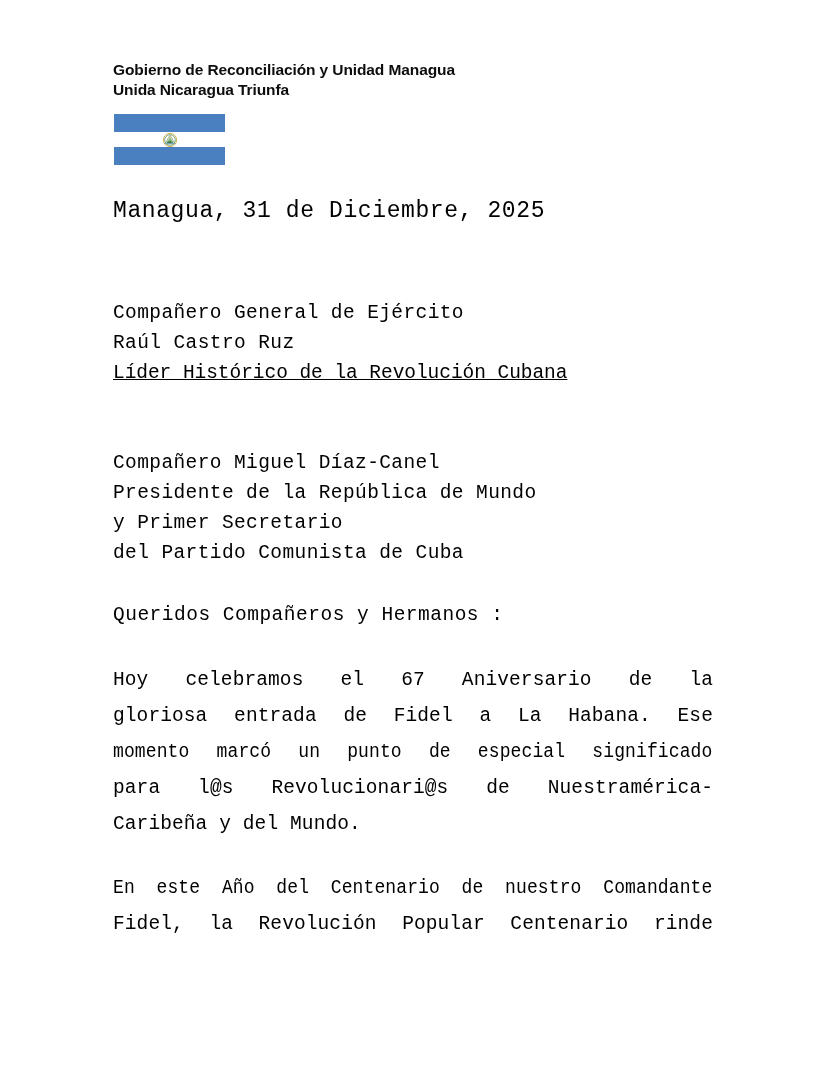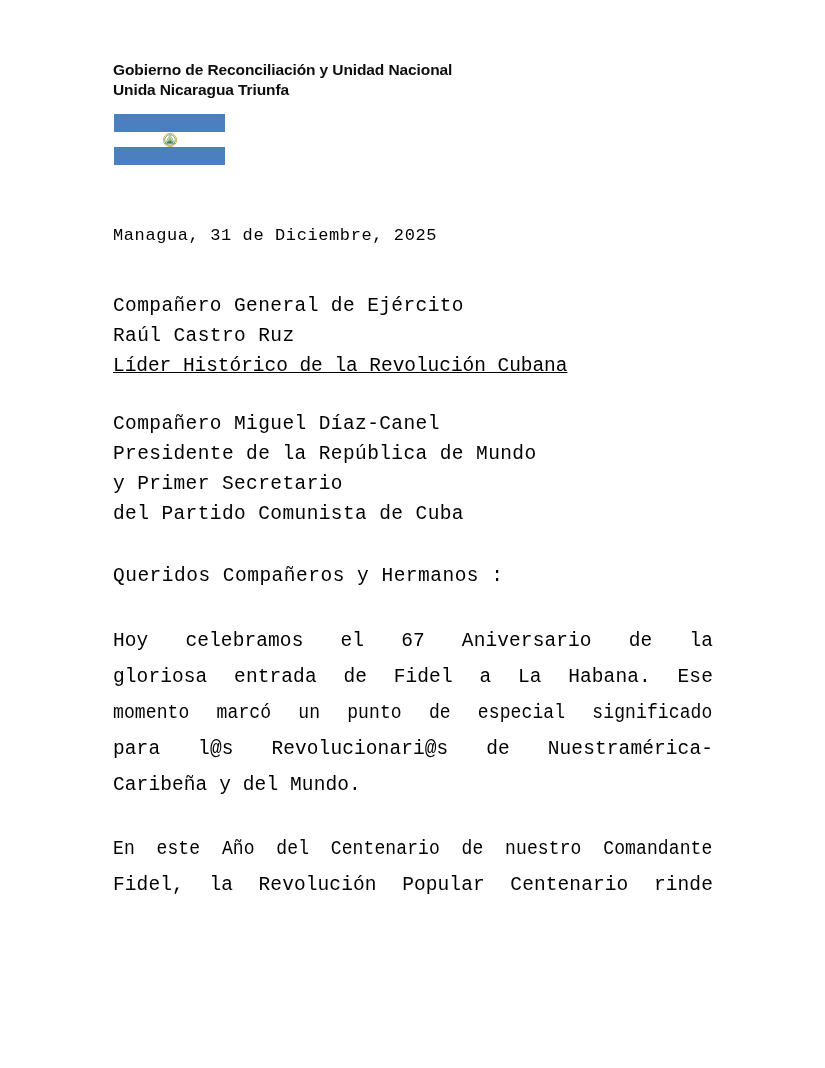--- a/index.html
+++ b/index.html
@@ -72,32 +72,32 @@
   .letter {
     position: absolute;
     left: 113px;
     top: 196px;
     width: 600px;
     font-family: "Liberation Mono", "DejaVu Sans Mono", monospace;
     color: #000000;
   }
 
   .date-line {
-    font-size: 17px;
+    font-size: 23px;
     line-height: 30px;
     letter-spacing: 0.6px;
     white-space: nowrap;
-    margin-top: 25px;
   }
 
   .addr-block {
     font-size: 19.5px;
     line-height: 30px;
     letter-spacing: 0.4px;
     white-space: nowrap;
+    margin-top: 32px;
   }
   .addr-block .addr-line.tight {
     letter-spacing: -0.05px;
     text-decoration: underline;
   }
 
   .salutation {
     font-size: 19.5px;
     line-height: 30px;
     letter-spacing: 0.5px;
@@ -130,21 +130,21 @@
   .gap-md { height: 28px; }
   .gap-lg { height: 32px; }
   .gap-xl { height: 40px; }
 </style>
 </head>
 <body>
 
 <div class="page">
 
   <div class="letterhead">
-    <div class="letterhead-line">Gobierno de Reconciliación y Unidad Nacional</div>
+    <div class="letterhead-line">Gobierno de Reconciliación y Unidad Managua</div>
     <div class="letterhead-line">Unida Nicaragua Triunfa</div>
   </div>
 
   <div class="flag">
     <div class="flag-stripe-blue"></div>
     <div class="flag-stripe-white">
       <svg class="flag-emblem" viewBox="0 0 34 30">
         <circle cx="17" cy="15" r="13.2" fill="none" stroke="#c9a227" stroke-width="1.6"></circle>
         <circle cx="17" cy="15" r="10.6" fill="#ffffff" stroke="#2b6b3a" stroke-width="1.2"></circle>
         <path d="M17 5.5 L27 22.5 L7 22.5 Z" fill="#e8f0e0" stroke="#3a6e46" stroke-width="0.9"></path>

